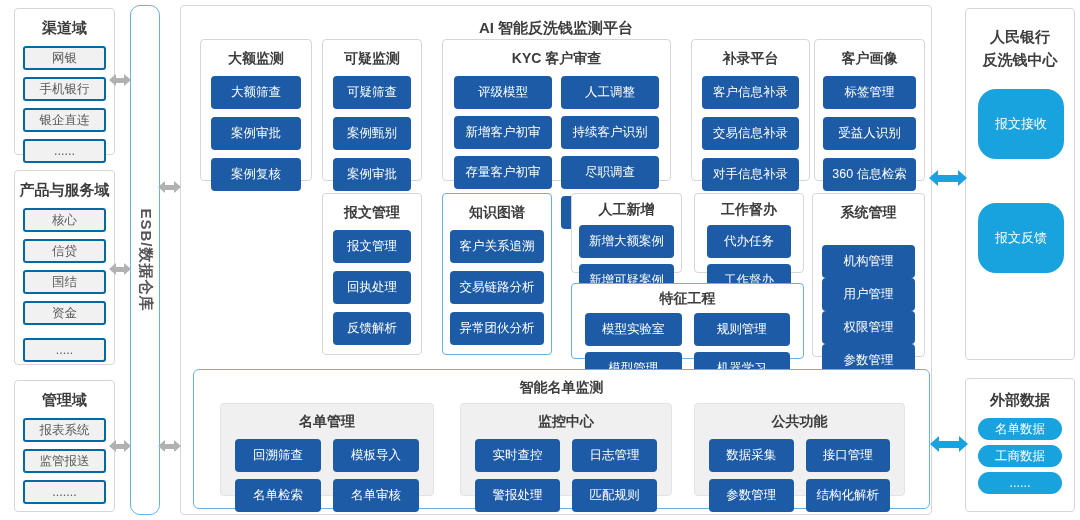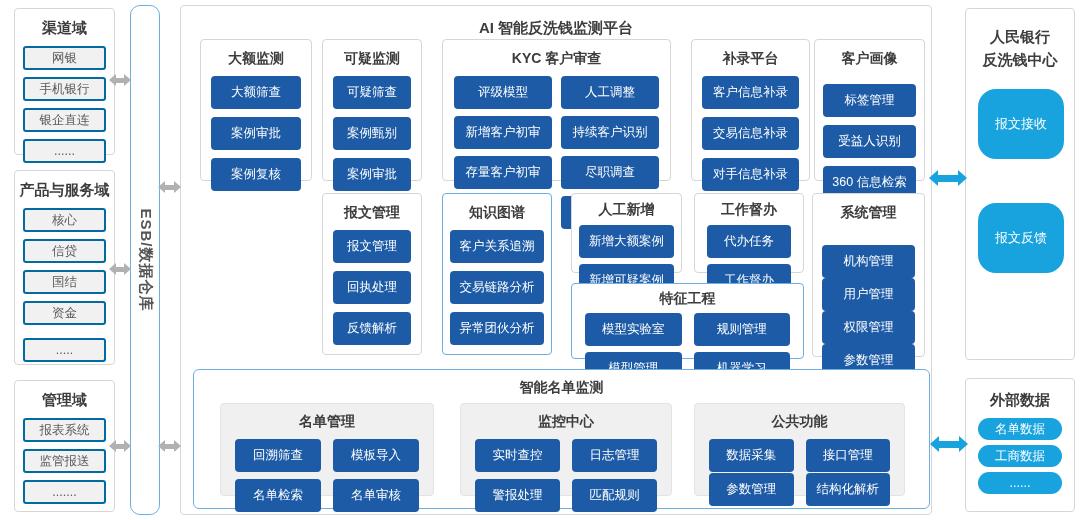--- a/index.html
+++ b/index.html
@@ -131,21 +131,21 @@
       <div class="box-title">补录平台</div>
       <div class="btn-col">
         <span class="btn">客户信息补录</span>
         <span class="btn">交易信息补录</span>
         <span class="btn">对手信息补录</span>
       </div>
     </div>
 
     <div class="box" style="left:633px;top:33px;width:111px;height:142px">
       <div class="box-title">客户画像</div>
-      <div class="btn-col" style="margin:16px 8px">
+      <div class="btn-col" style="margin:8px 8px">
         <span class="btn">标签管理</span>
         <span class="btn">受益人识别</span>
         <span class="btn">360 信息检索</span>
       </div>
     </div>
 
 
     <div class="box" style="left:141px;top:187px;width:100px;height:162px">
       <div class="box-title">报文管理</div>
       <div class="btn-col">
@@ -219,21 +219,21 @@
         <div class="btn-grid2" style="margin:0 14px;gap:7px 12px">
           <span class="btn">实时查控</span>
           <span class="btn">日志管理</span>
           <span class="btn">警报处理</span>
           <span class="btn">匹配规则</span>
         </div>
       </div>
 
       <div class="gray-group" style="left:500px;top:33px;width:211px;height:93px">
         <div class="box-title">公共功能</div>
-        <div class="btn-grid2" style="margin:0 14px;gap:1px 12px">
+        <div class="btn-grid2" style="margin:0 14px;gap:7px 12px">
           <span class="btn">数据采集</span>
           <span class="btn">接口管理</span>
           <span class="btn">参数管理</span>
           <span class="btn">结构化解析</span>
         </div>
       </div>
     </div>
   </div>
 
   <div class="box" style="left:965px;top:8px;width:110px;height:352px">

